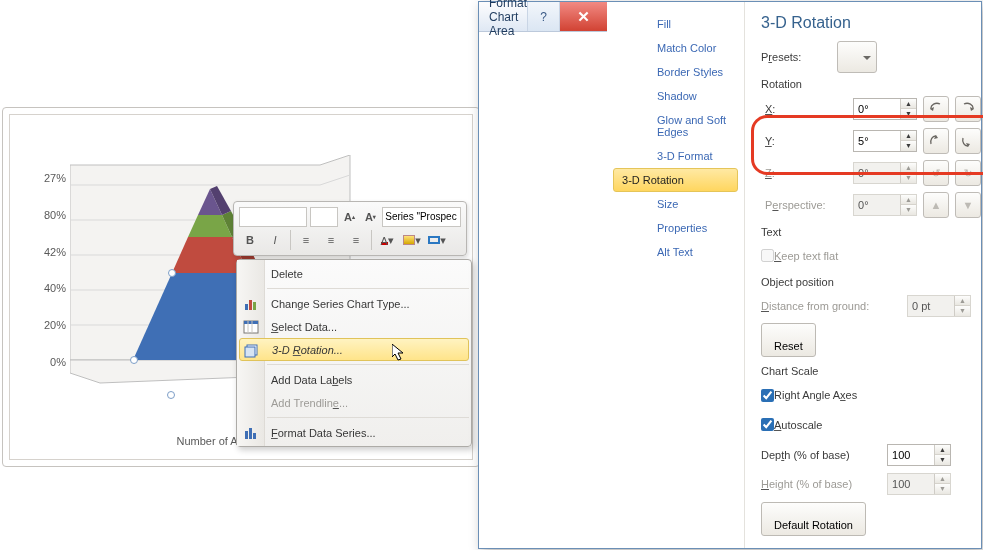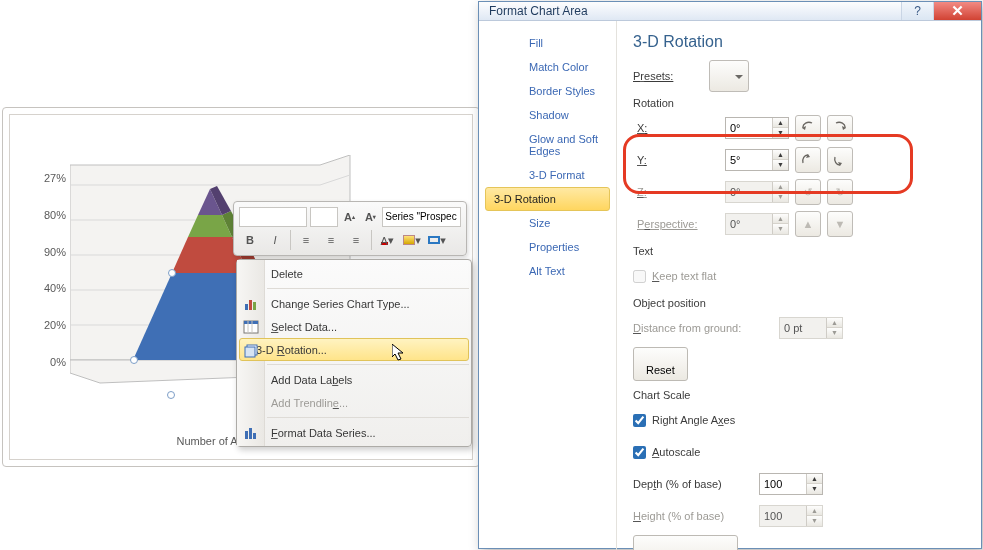--- a/index.html
+++ b/index.html
@@ -77,34 +77,34 @@
   border:1px solid #adaba7; border-radius:4px;
   box-shadow: 2px 3px 6px rgba(0,0,0,.2);
   padding:2px 0;
 }
 .ctx .gutter { position:absolute; left:0; top:0; bottom:0; width:28px;
   background: linear-gradient(to right,#f7f6f4,#eae8e4);
   border-right:1px solid #dedbd6;}
 .ctx-item { position:relative; display:flex; align-items:center; height:23px;
   padding-left:34px; color:#373737;}
 .ctx-item.disabled { color:#9d9b97;}
-.ctx-item.hover { background: linear-gradient(#fff3c1,#ffe48a); border:1px solid #e0c35a; border-radius:3px; margin:0 2px; height:23px; padding-left:16px;}
+.ctx-item.hover { background: linear-gradient(#fff3c1,#ffe48a); border:1px solid #e0c35a; border-radius:3px; margin:0 2px; height:23px; padding-left:32px;font-style:italic;}
 .ctx-sep { height:1px; background:#dedbd6; margin:3px 2px 3px 30px;}
 .ctx-ico { position:absolute; left:5px; width:18px; height:18px; display:flex; align-items:center; justify-content:center;}
 
 .cursor-pointer { position:absolute; right:60px; bottom:-2px; }
 
 
 .dialog {
   position:absolute; left:478px; top:1px;
   width: 504px; height: 548px;
   border:1px solid #6b8fb6;
   box-shadow: 4px 4px 12px rgba(0,0,0,.3);
   background:#fff;
-  display:flex; flex-direction:column;
+  display:flex; flex-direction:row;
 }
 .titlebar {
   height:30px;
   background: linear-gradient(#fdfdfe,#dfe8f4);
   border-bottom:1px solid #bcc9db;
   display:flex; align-items:center;
   padding-left:10px;
   color:#1f3b5e;
   font-size:12px;
 }
@@ -114,51 +114,51 @@
 .title-btn.help { background:linear-gradient(#f2f6fb,#dbe6f3); color:#3a5a86;}
 .title-btn.close { width:48px; background: linear-gradient(#f28a83,#d14233); color:#fff; font-size:15px; font-weight:bold;}
 
 .dialog-body { flex:1; display:flex; }
 .cat-list { width:138px; border-right:1px solid #e4e2dd; padding:10px 0;}
 .cat-list .cat { padding:6px 14px; color:#3b68b4; cursor:default;margin-left:36px;}
 .cat-list .cat.sel { background: linear-gradient(#ffe9a3,#ffd65f); border:1px solid #e5c559; border-radius:3px; margin:0 6px; padding:5px 8px; color:#1e1e1e;}
 .pane { flex:1; padding:12px 16px; display:flex; flex-direction:column; gap:6px;}
 .pane-title { font-size:16px; color:#36628e; margin-bottom:6px; font-weight:400;}
 .form-row { display:flex; align-items:center; gap:6px; height:26px; color:#3b3b3b;}
-.form-row .lbl { width:70px;text-decoration:underline; }
+.form-row .lbl { width:70px; }
 .form-row.indent .lbl{ padding-left:4px; width:86px;}
 .section-h { color:#3b3b3b; margin-top:2px;}
 .spin { display:flex; align-items:center; height:22px; border:1px solid #b9b6b1; background:#fff;}
 .spin.disabled { background:#f2f1ee; color:#9c9a95; border-color:#d8d6d0;}
 .spin input { width:46px; border:none; outline:none; padding:0 4px; font:inherit; background:transparent;}
 .spin .btns { display:flex; flex-direction:column; border-left:1px solid #cfccc6;}
 .spin .btns span { width:15px; height:10px; font-size:7px; line-height:9px; text-align:center; background:linear-gradient(#fdfdfc,#e9e7e1); border-bottom:1px solid #d6d3cc;}
 .spin .btns span:last-child{ border-bottom:none;}
 .sq-btn { width:26px; height:26px; border:1px solid #bfbcb7; border-radius:3px; background:linear-gradient(#fdfdfc,#ece9e2); display:flex; align-items:center; justify-content:center; color:#6a6762;}
 .sq-btn.light { color:#bdbab4;}
 .red-ring { position:absolute; border:3px solid #e53a23; border-radius:16px; pointer-events:none;}
-.check { display:flex; align-items:center; gap:6px;}
+.check { display:flex; align-items:center; }
 .check input { width:13px; height:13px; accent-color:#2a6fb5;}
 .check.disabled { color:#9c9a95;}
 .btn { height:24px; padding:16px 12px; border:1px solid #bdbab4; border-radius:3px; background:linear-gradient(#fdfdfc,#ece9e2); font:inherit;}
 .presets-btn { width:40px; height:32px; border:1px solid #bfbcb7; border-radius:3px;
   background:linear-gradient(#fdfdfc,#ece9e2); position:relative;}
 .presets-btn:after{ content:""; position:absolute; right:5px; top:14px; border:4px solid transparent; border-top-color:#6b6965;}
 u.ul { text-decoration: underline; text-decoration-color:#555;}
 </style>
 </head>
 <body>
 
 <div class="chart-wrap">
   <div class="chart-inner">
 
     <div class="axis-labels">
       <span style="top:10%">27%</span>
       <span style="top:26%">80%</span>
-      <span style="top:42%">90%</span>
+      <span style="top:42%">42%</span>
       <span style="top:58%">40%</span>
       <span style="top:74%">20%</span>
       <span style="top:90%">0%</span>
     </div>
 
     <div class="plot">
       <svg viewBox="0 0 300 240" width="300" height="240">
 
         <polygon class="rulers" points="0,10 250,10 280,0 280,195 250,205 0,205"></polygon>
         <polygon class="rulers" points="0,205 250,205 280,195 280,218 30,228 0,218"></polygon>

